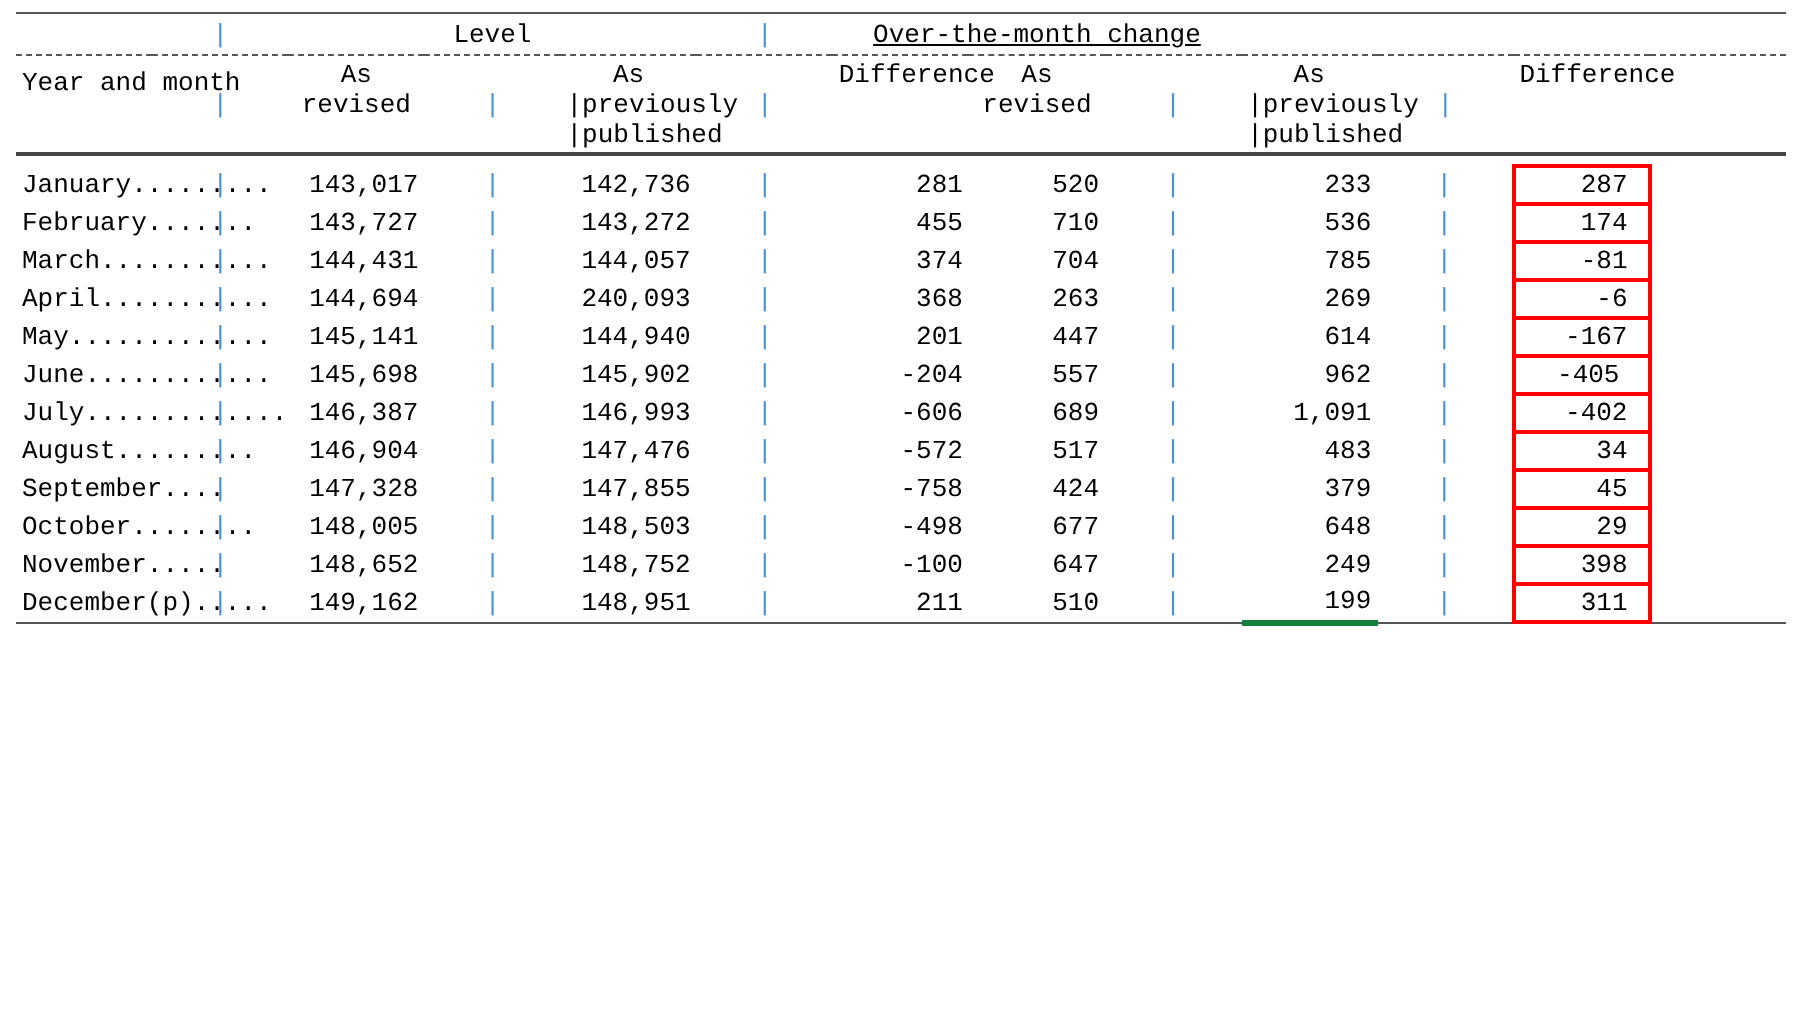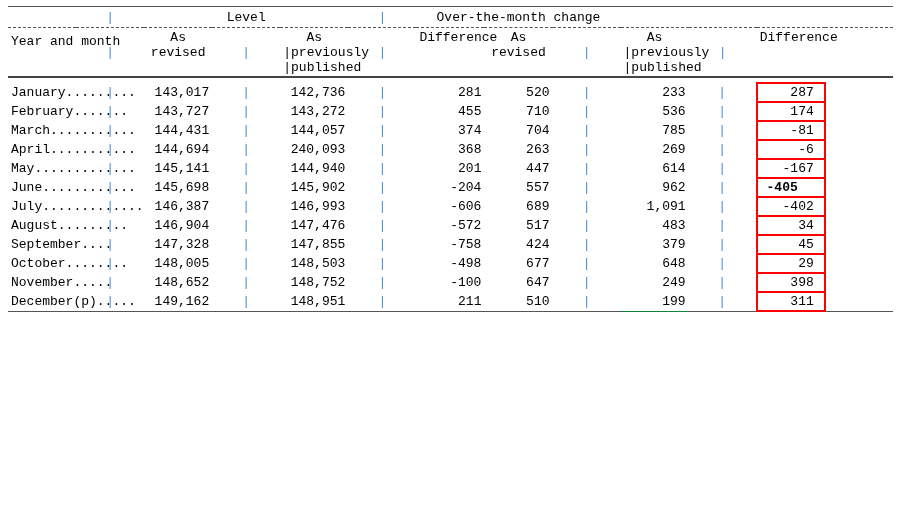--- a/index.html
+++ b/index.html
@@ -89,21 +89,21 @@
         <td colspan="13" style="padding:0; border-top: 1px solid #555; height:2px;"></td>
       </tr>
 
       <tr>
         <td class="td-month" style="vertical-align:bottom; text-align:left;"></td>
         <td class="td-pipe pipe">|</td>
         <td colspan="3" style="text-align:center; padding-bottom:2px;">
           <span>Level</span>
         </td>
         <td class="td-pipe pipe">|</td>
-        <td colspan="3" style="text-align:center; padding-bottom:2px;">
+        <td colspan="3" style="text-align:center; padding-bottom:2px;text-decoration:underline;">
           <span>Over-the-month change</span>
         </td>
         <td class="td-pipe pipe"></td>
       </tr>
 
       <tr>
         <td colspan="13" style="padding:0; border-top: 1px dashed #555; height:2px;"></td>
       </tr>
 
       <tr>
@@ -220,21 +220,21 @@
     <td class="td-pipe pipe" style="">|</td>
     <td class="td-num" style="">145,698</td>
     <td class="td-pipe pipe" style="">|</td>
     <td class="td-num" style="">145,902</td>
     <td class="td-pipe pipe" style="">|</td>
     <td class="td-num" style="">-204</td>
     <td class="td-num" style="">557</td>
     <td class="td-pipe pipe" style="">|</td>
     <td class="td-num" style="">962</td>
     <td class="td-pipe pipe" style="">|</td>
-    <td class="td-num" style="border: 2px solid red; text-align:right; padding-right:26px; width:85px;font-weight:bold; ">-405</td>
+    <td class="td-num" style="border: 2px solid red; text-align:right; padding-right:14px; width:85px; ">-405</td>
   </tr>
         <tr>
     <td class="td-month" style="">July.............</td>
     <td class="td-pipe pipe" style="">|</td>
     <td class="td-num" style="">146,387</td>
     <td class="td-pipe pipe" style="">|</td>
     <td class="td-num" style="">146,993</td>
     <td class="td-pipe pipe" style="">|</td>
     <td class="td-num" style="">-606</td>
     <td class="td-num" style="">689</td>
@@ -302,21 +302,21 @@
         <tr>
     <td class="td-month" style="border-bottom: 1px solid #555;">December(p).....</td>
     <td class="td-pipe pipe" style="border-bottom: 1px solid #555;">|</td>
     <td class="td-num" style="border-bottom: 1px solid #555; margin-top: 20px;">149,162</td>
     <td class="td-pipe pipe" style="border-bottom: 1px solid #555;">|</td>
     <td class="td-num" style="border-bottom: 1px solid #555;">148,951</td>
     <td class="td-pipe pipe" style="border-bottom: 1px solid #555;">|</td>
     <td class="td-num" style="border-bottom: 1px solid #555;">211</td>
     <td class="td-num" style="border-bottom: 1px solid #555;">510</td>
     <td class="td-pipe pipe" style="border-bottom: 1px solid #555;">|</td>
-    <td class="td-num" style="border-bottom: 1px solid #15803d;">199</td>
+    <td class="td-num" style="border-bottom: 3px solid #15803d;">199</td>
     <td class="td-pipe pipe" style="border-bottom: 1px solid #555;">|</td>
     <td class="td-num" style="border: 2px solid red; text-align:right; padding-right:10px; width:85px; ">311</td>
   </tr>
       </tbody>
     <tfoot>
       <tr>
         <td colspan="13" style="padding:0; border-top: 1px solid #555; height:2px;"></td>
       </tr>
     </tfoot>
   </table>

